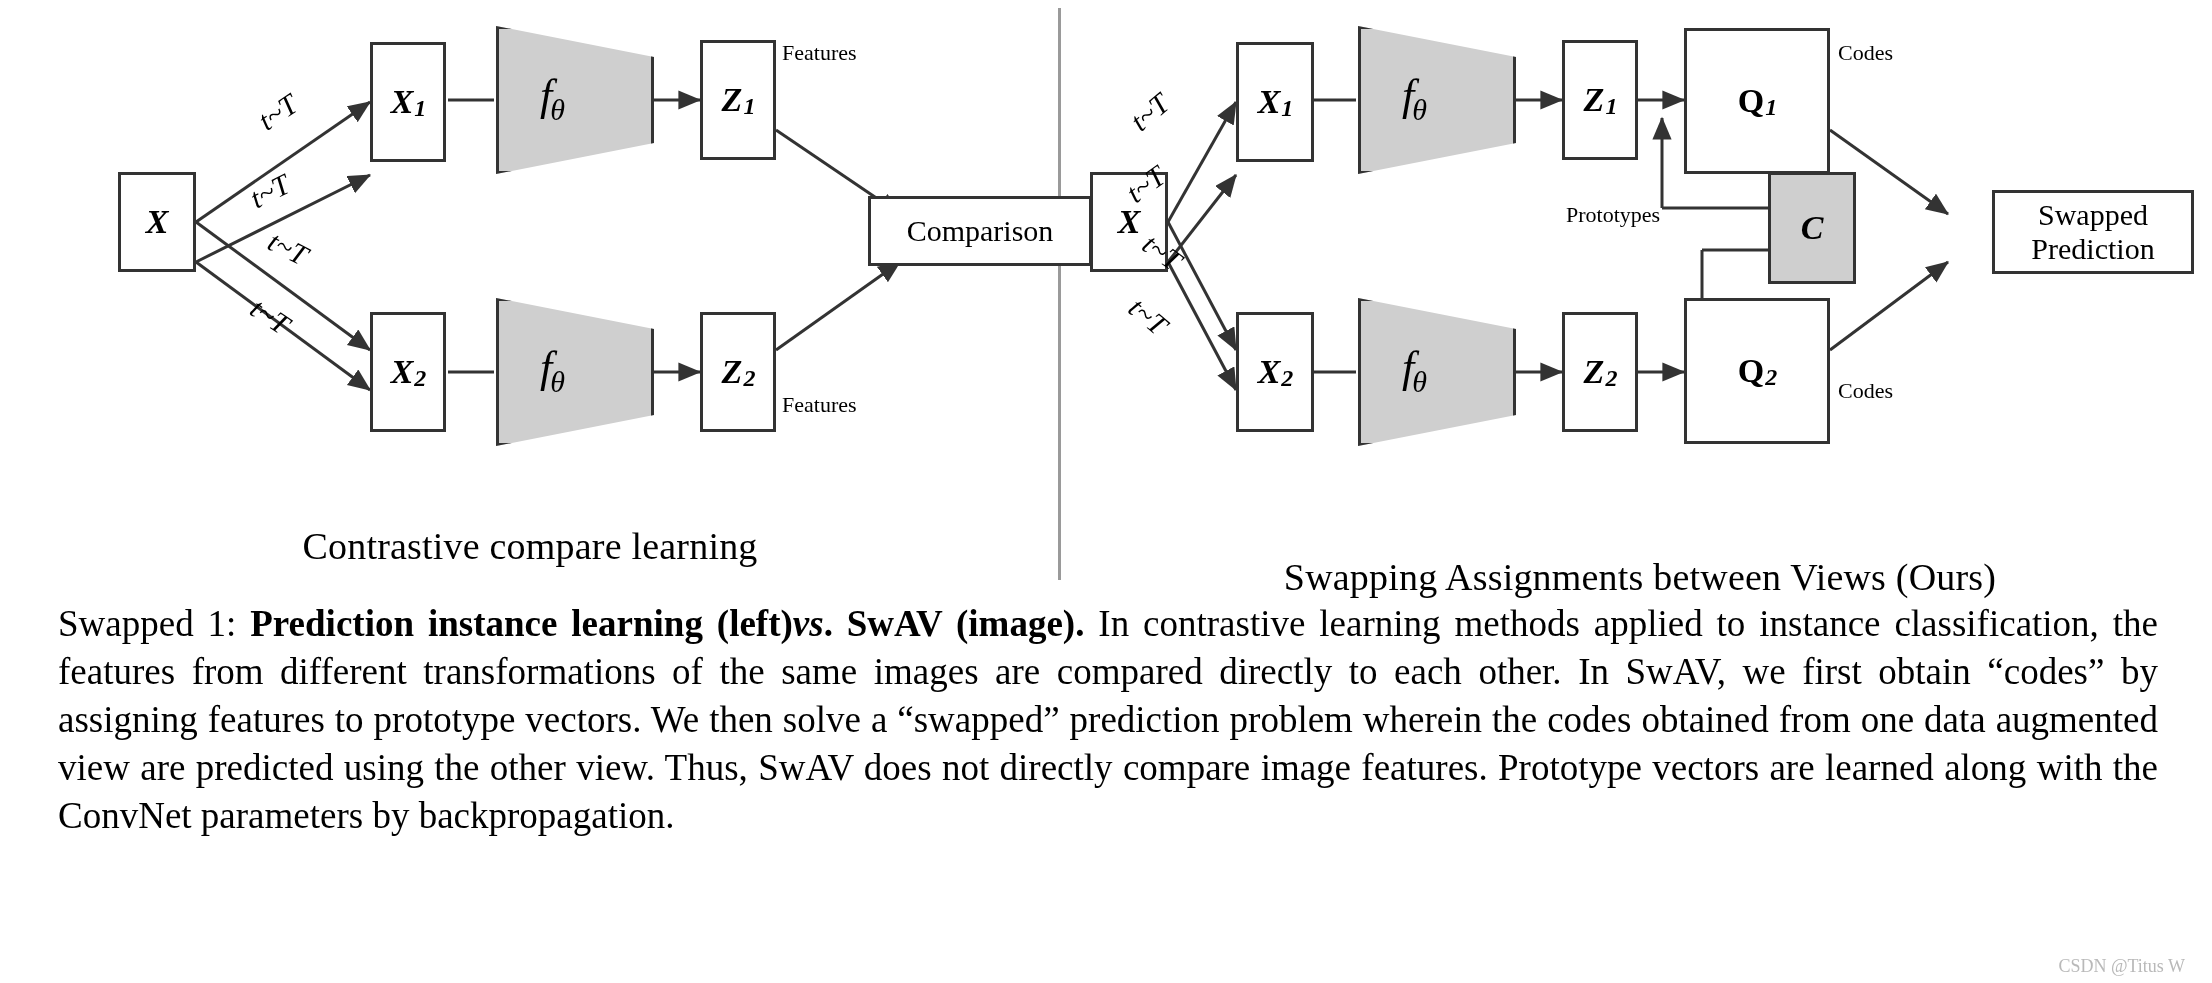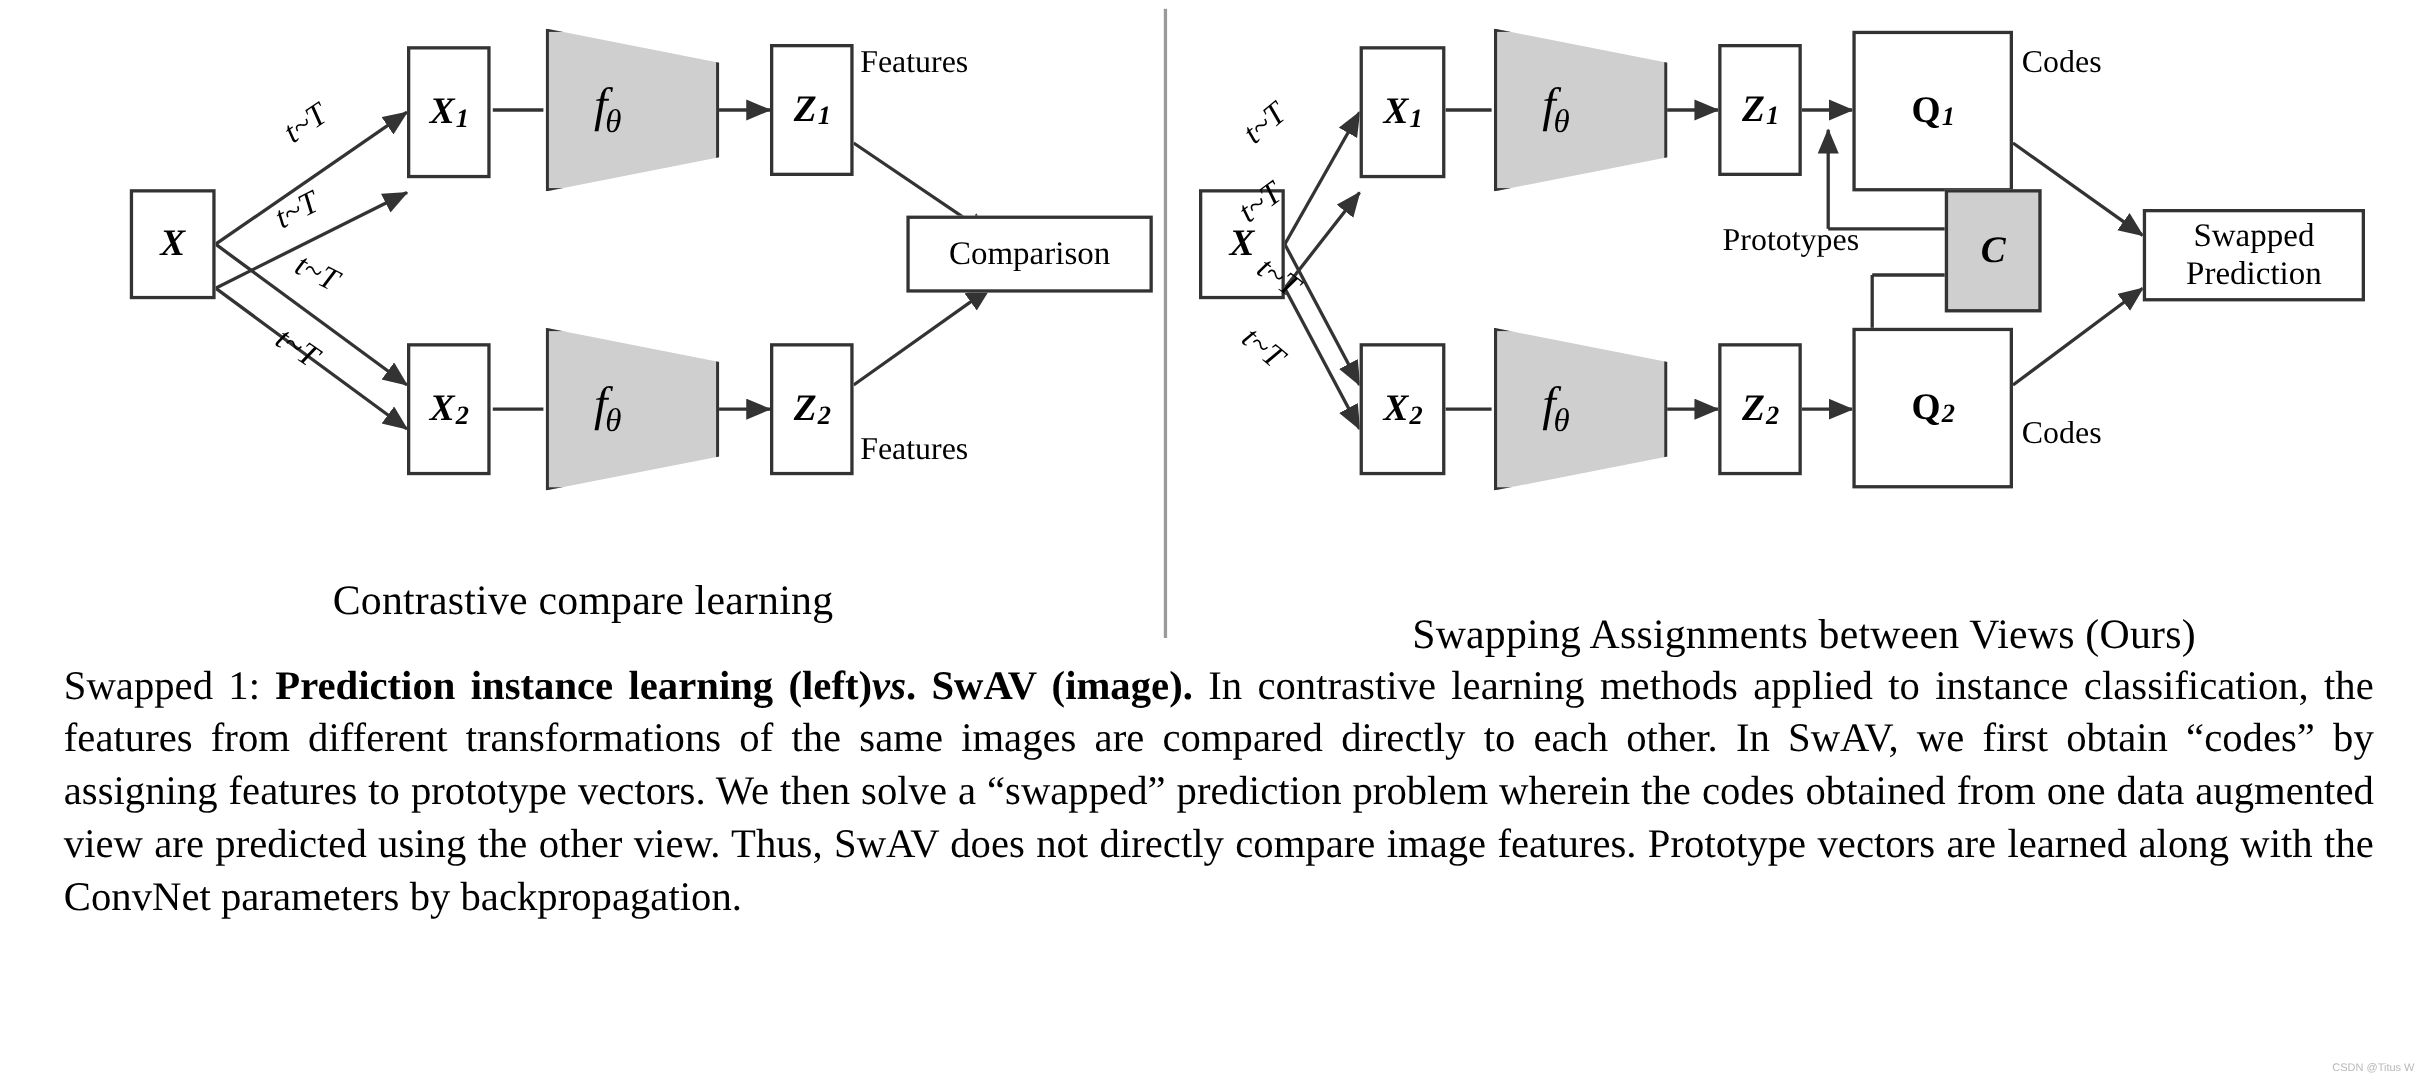--- a/index.html
+++ b/index.html
@@ -69,20 +69,21 @@
     font-weight: bold;
     font-style: italic;
   }
   .node.plain {
     font-weight: normal;
     font-style: normal;
     font-size: 30px;
     line-height: 1.12;
     text-align: center;
     padding: 4px 8px;
+    margin-left: 44px;
   }
   .node .sub {
     font-size: 24px;
     font-style: italic;
     position: relative;
     top: 6px;
     left: 1px;
   }
   .node.proto {
     background: #cfcfcf;
@@ -109,21 +110,21 @@
     font-size: 44px;
     font-style: italic;
     pointer-events: none;
   }
   .trapz-label .theta { font-size: 30px; position: relative; top: 10px; left: -2px; }
 
   
   .lbl {
     position: absolute;
     font-family: "Liberation Serif", serif;
-    font-size: 29px;
+    font-size: 22px;
     white-space: nowrap;
   }
   .lbl.tlab {
     font-style: italic;
     font-size: 29px;
   }
 
   svg.wires {
     position: absolute;
     left: 0; top: 0;
@@ -142,24 +143,24 @@
     font-size: 37px;
     line-height: 1.30;
     text-align: justify;
     text-justify: inter-word;
   }
   .caption b { font-weight: bold; }
   .caption i { font-style: italic; }
 
   .watermark {
     position: absolute;
-    right: 17px;
+    right: 27px;
     bottom: 6px;
-    font-family: Liberation Sans, sans-serif;
-    font-size: 10px;
+    font-family: Liberation Serif, serif;
+    font-size: 18px;
     color: #b9b9b9;
   }
 </style>
 </head>
 <body>
 
 <div id="root">
 
   <div class="figure-area">
 

